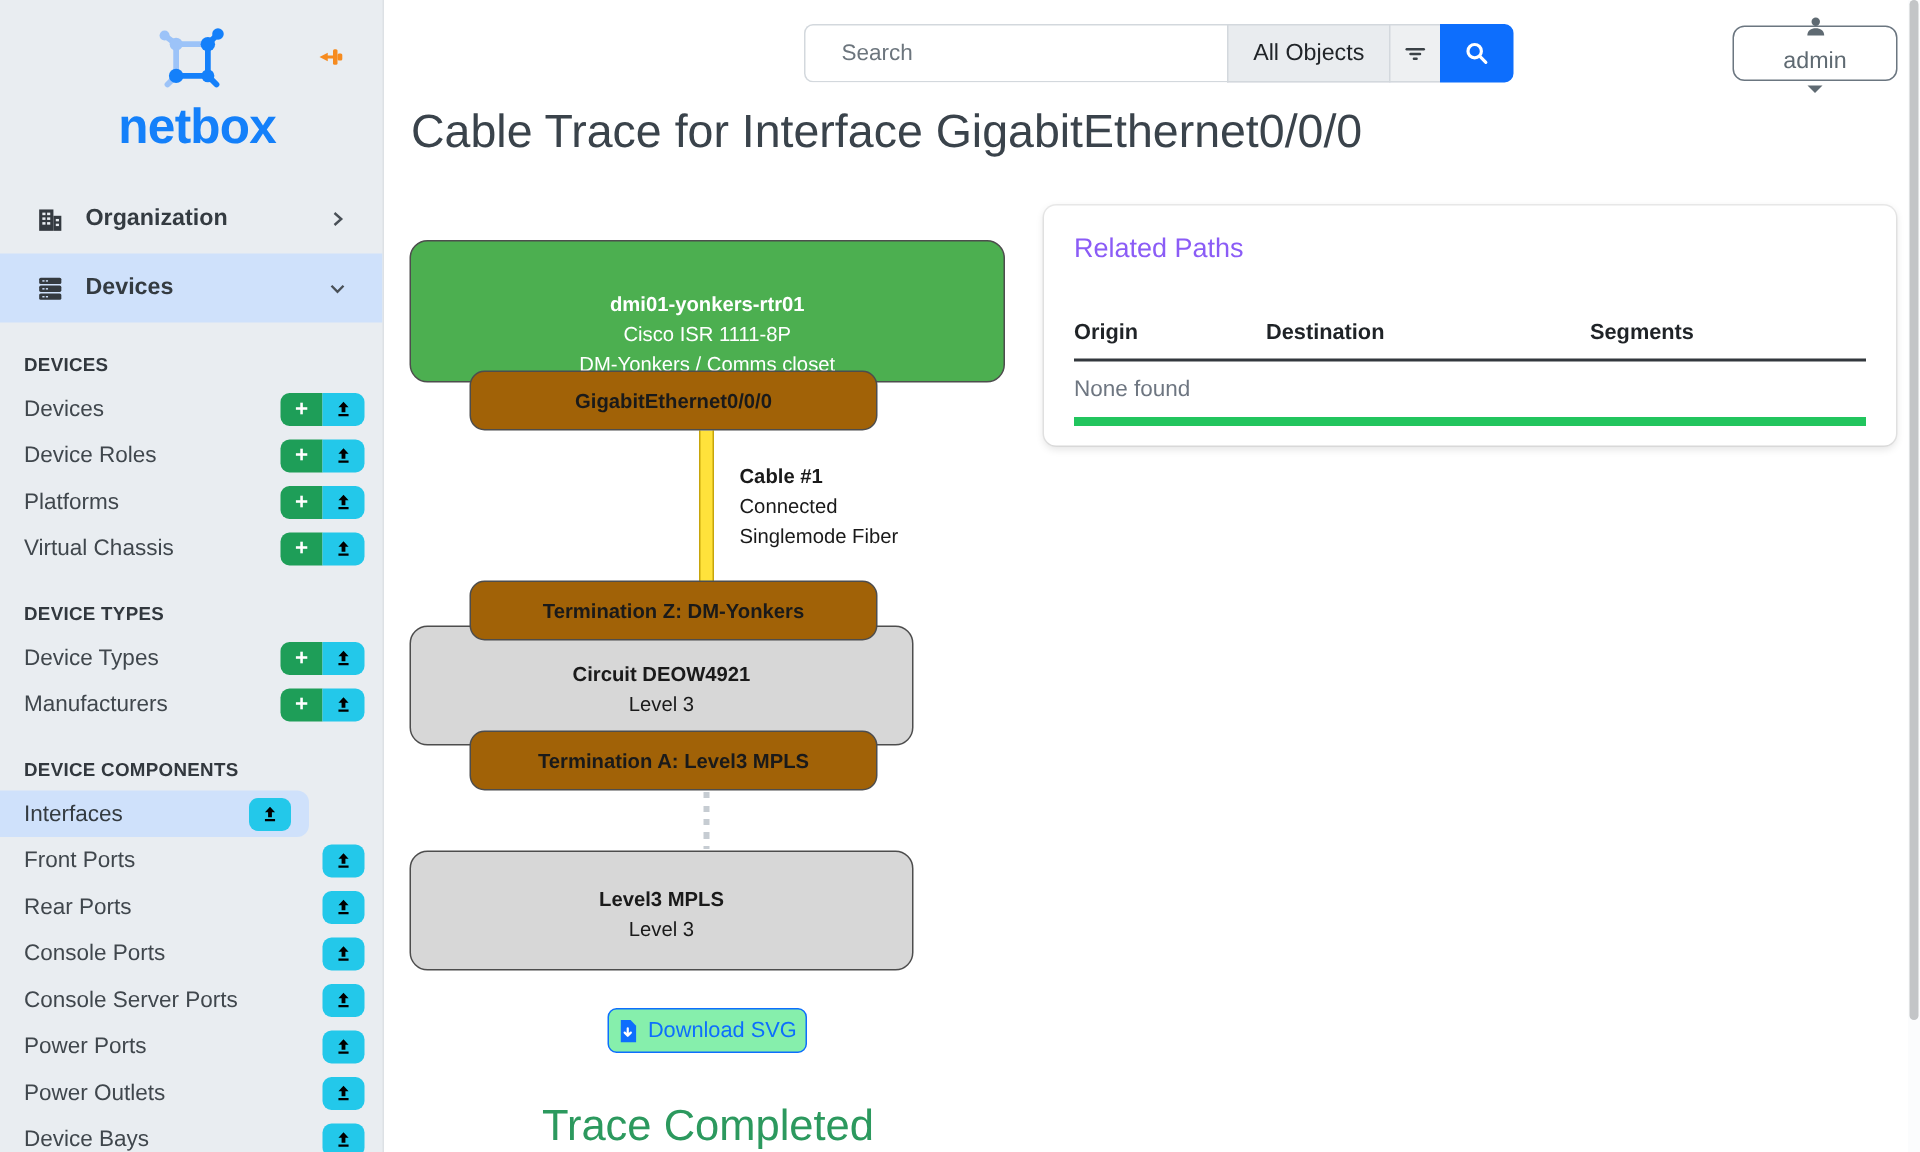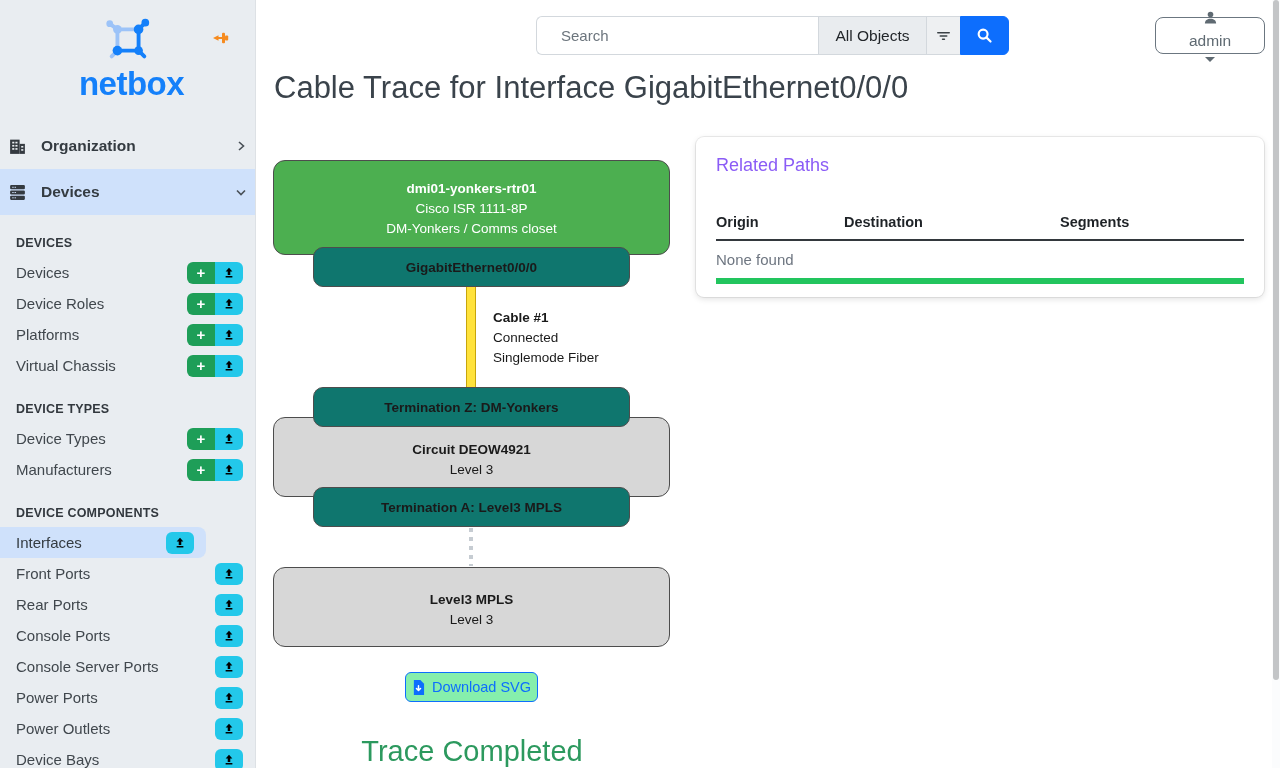--- a/index.html
+++ b/index.html
@@ -8,21 +8,21 @@
   .app { display:flex; width:1280px; height:768px; }
 
   
   .sidebar { width:256px; height:768px; background:#e9edf1; flex:0 0 256px;
     border-right:1px solid #dde1e5; position:relative; overflow:hidden; }
   .side-logo { display:flex; align-items:center; padding:15px 14px 12px 14px; position:relative;flex-direction:column; }
   .wordmark { font-size:33px; font-weight:bold; color:#1480fa; letter-spacing:-0.5px; margin-left:8px; }
   .pin-btn { position:absolute; right:26px; top:30px; background:none; border:none; cursor:pointer; }
 
   .nav-top { margin-top:8px; }
-  .nav-parent { display:flex; align-items:center; height:46px; padding:0 8px; cursor:pointer; }
+  .nav-parent { display:flex; align-items:center; height:46px; padding:0 24px; cursor:pointer; }
   .nav-parent .plabel { font-size:15.5px; font-weight:bold; color:#343b41; margin-left:14px; }
   .nav-parent .chev { margin-left:auto; display:flex; }
   .nav-parent.active { background:#cfe1fb; }
 
   .side-section-header { margin:21px 16px 7px 16px; font-size:12.5px; font-weight:bold;
     color:#32383e; letter-spacing:.2px; }
   .nav-item { display:flex; align-items:center; height:31px; padding:0 12px 0 16px; cursor:pointer; }
   .nav-item .ilabel { font-size:15px; color:#40474d; }
   .nav-item.active { background:#cfe1fb; border-radius:0 8px 8px 0; margin-right:49px; padding-right:0; }
   .nav-item.active .ilabel { color:#343b41; }
@@ -54,30 +54,30 @@
     border:1px solid #6b7680; border-radius:8px; background:#fff; display:flex; align-items:center;
     justify-content:center; gap:7px; font-size:15.5px; color:#5f6a72; cursor:pointer;flex-direction:column; }
   .caret { width:0; height:0; border-left:5px solid transparent; border-right:5px solid transparent;
     border-top:5px solid #5f6a72; }
 
   .page-title { position:absolute; left:18px; top:70px; font-size:31px; font-weight:400; color:#3a434b; }
 
   
   .tbox { position:absolute; text-align:center; }
   .box-device-a { left:17px; top:160px; width:397px; height:95px; background:#4caf50;
-    border:1px solid #4d4d4d; border-radius:12px; color:#fff; padding-top:18px; }
+    border:1px solid #4d4d4d; border-radius:12px; color:#fff; padding-top:32px; }
   .box-device-a .l1 { font-weight:bold; }
   .tbox .tline { font-size:13.5px; line-height:20px; }
-  .box-port { left:57px; width:317px; height:40px; background:#0f766e; border:1px solid #4d4d4d;
+  .box-port { left:57px; width:272px; height:40px; background:#a16207; border:1px solid #4d4d4d;
     border-radius:10px; display:flex; align-items:center; justify-content:center;
     font-size:13.5px; font-weight:bold; color:#1a1a1a; z-index:3; }
   .box-iface { top:247px; }
   .box-termz { top:387px; }
   .box-terma { top:487px; }
-  .box-big { left:17px; width:397px; height:80px; background:#d7d7d7; border:1px solid #4d4d4d;
+  .box-big { left:17px; width:336px; height:80px; background:#d7d7d7; border:1px solid #4d4d4d;
     border-radius:12px; color:#1a1a1a; padding-top:22px; z-index:1; }
   .box-circuit { top:417px; }
   .box-provnet { top:567px; }
   .box-big .l1 { font-weight:bold; }
 
   .cable-line { position:absolute; left:210px; top:287px; width:10px; height:101px;
     background:#ffe23b; border-left:1.5px solid #c7a50b; border-right:1.5px solid #c7a50b; z-index:2; }
   .cable-info { position:absolute; left:237px; top:308px; font-size:13.5px; line-height:20px;
     color:#1a1a1a; text-align:left; }
   .cable-info .c1 { font-weight:bold; }

